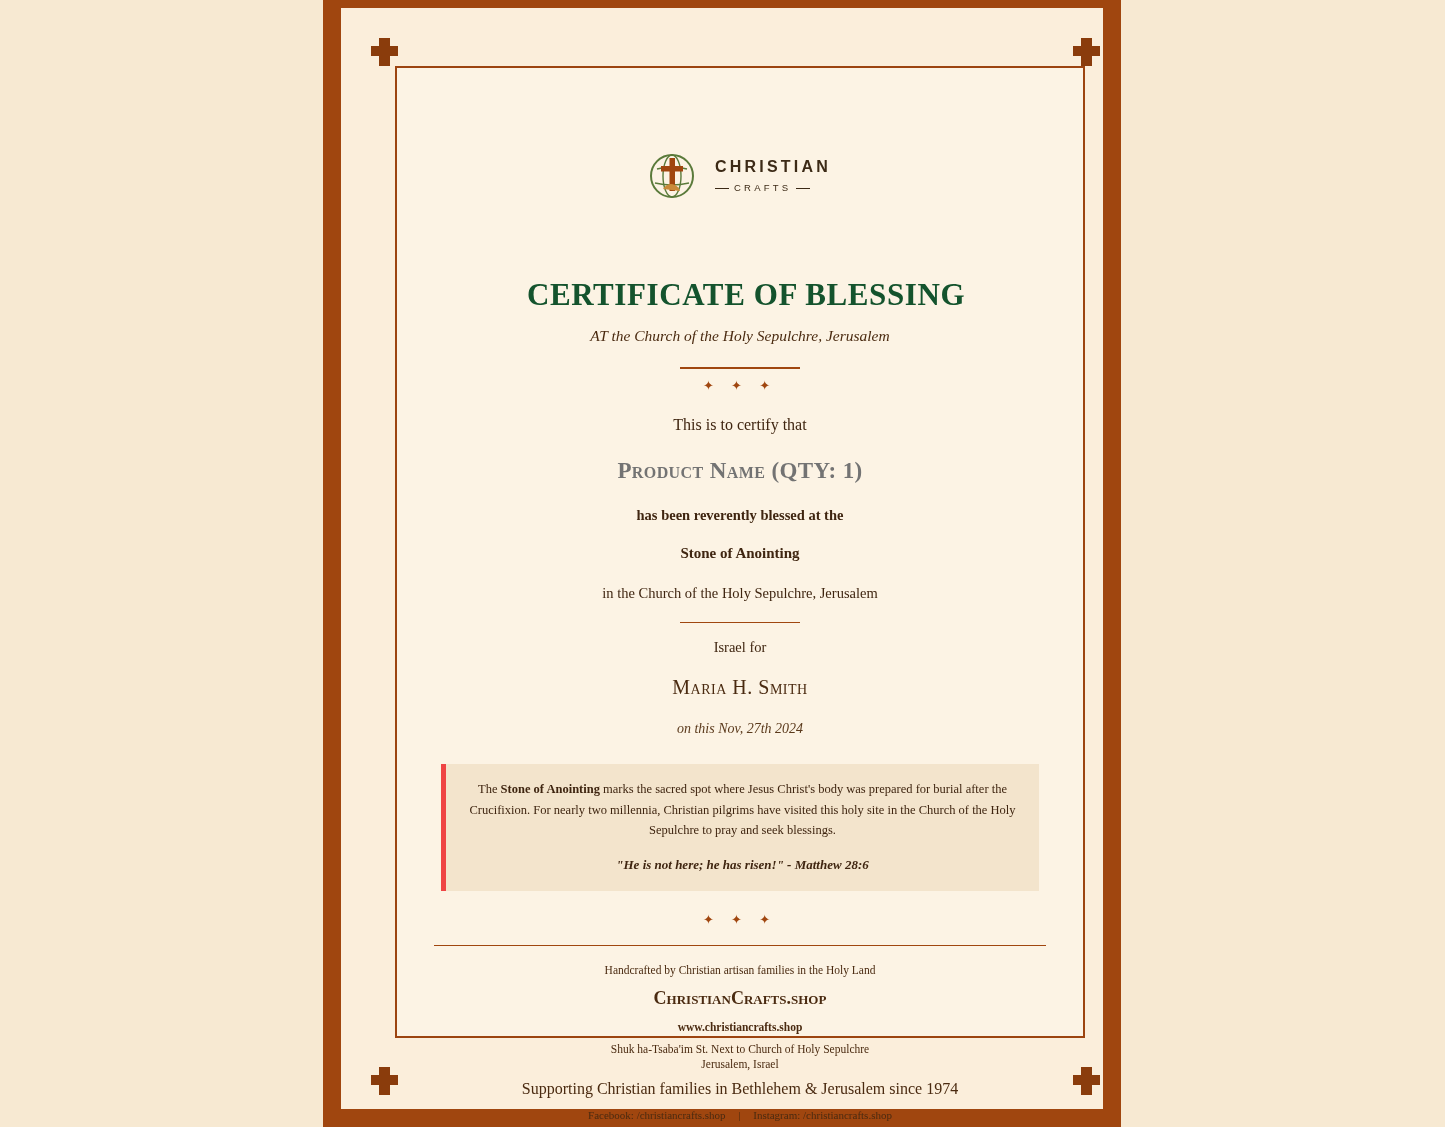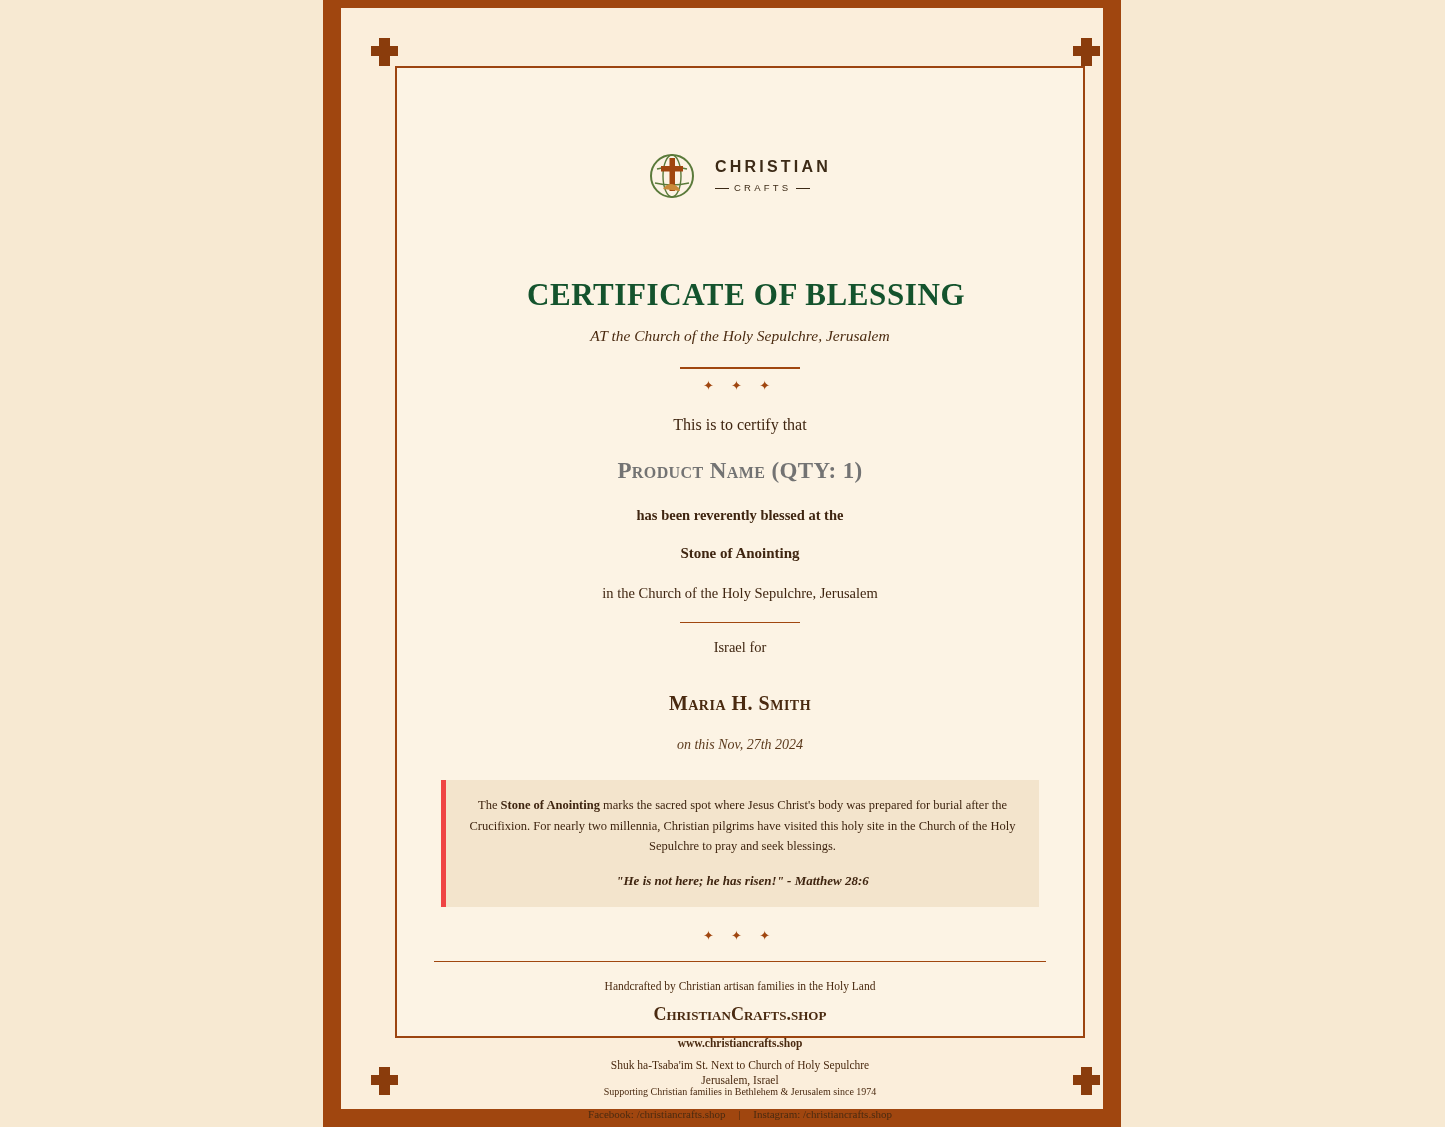--- a/index.html
+++ b/index.html
@@ -182,23 +182,23 @@
     height: 1.5px;
     background: #a0460f;
     margin: 20px auto 0 auto;
   }
   .blessed-for {
     margin-top: 16px;
     font-size: 14.5px;
     color: #3f2510;
   }
   .recipient {
-    margin-top: 36px;
+    margin-top: 20px;
     font-size: 20px;
-    font-weight: bold;
+    font-weight: normal;
     color: #4a2a10;
     font-variant: small-caps;
     letter-spacing: 0.5px;
   }
   .date-line {
     margin-top: 22px;
     font-size: 14px;
     font-style: italic;
     color: #5b3a1c;
   }
@@ -260,21 +260,22 @@
     margin-top: 10px;
     font-size: 11.5px;
     color: #4a2a10;
   }
   .footer-addr2 {
     margin-top: 3px;
     font-size: 11.5px;
     color: #4a2a10;
   }
   .footer-since {
-    font-size: 10px;
+    margin-top: 10px;
+    font-size: 16px;
     color: #4a2a10;
   }
   .footer-social {
     margin-top: 11px;
     font-size: 11px;
     color: #4a2a10;
   }
   .footer-social .sep { margin: 0 10px; }
 </style>
 </head>

